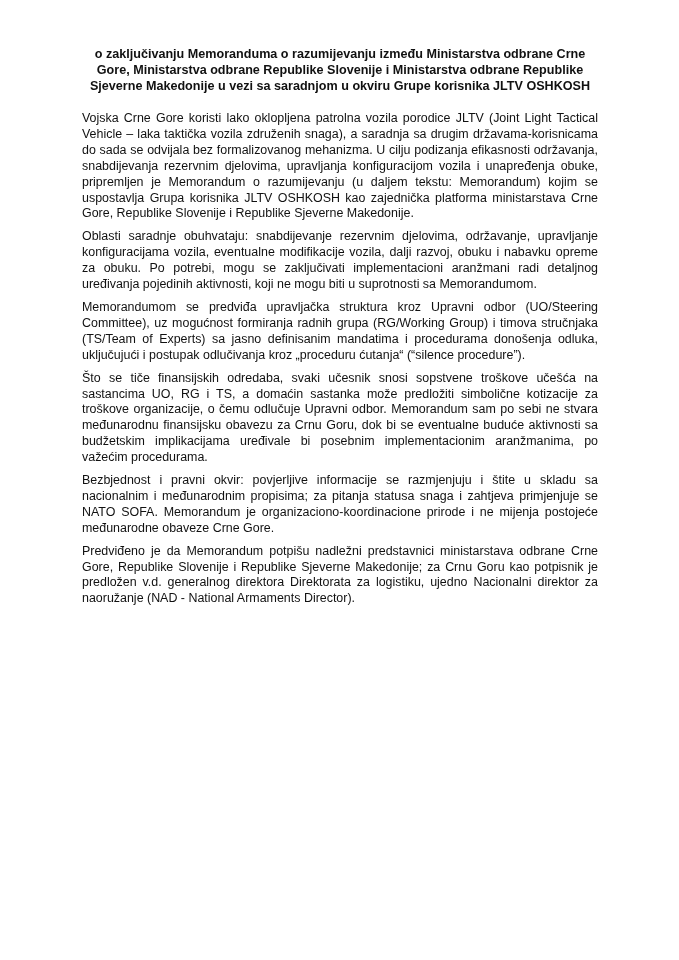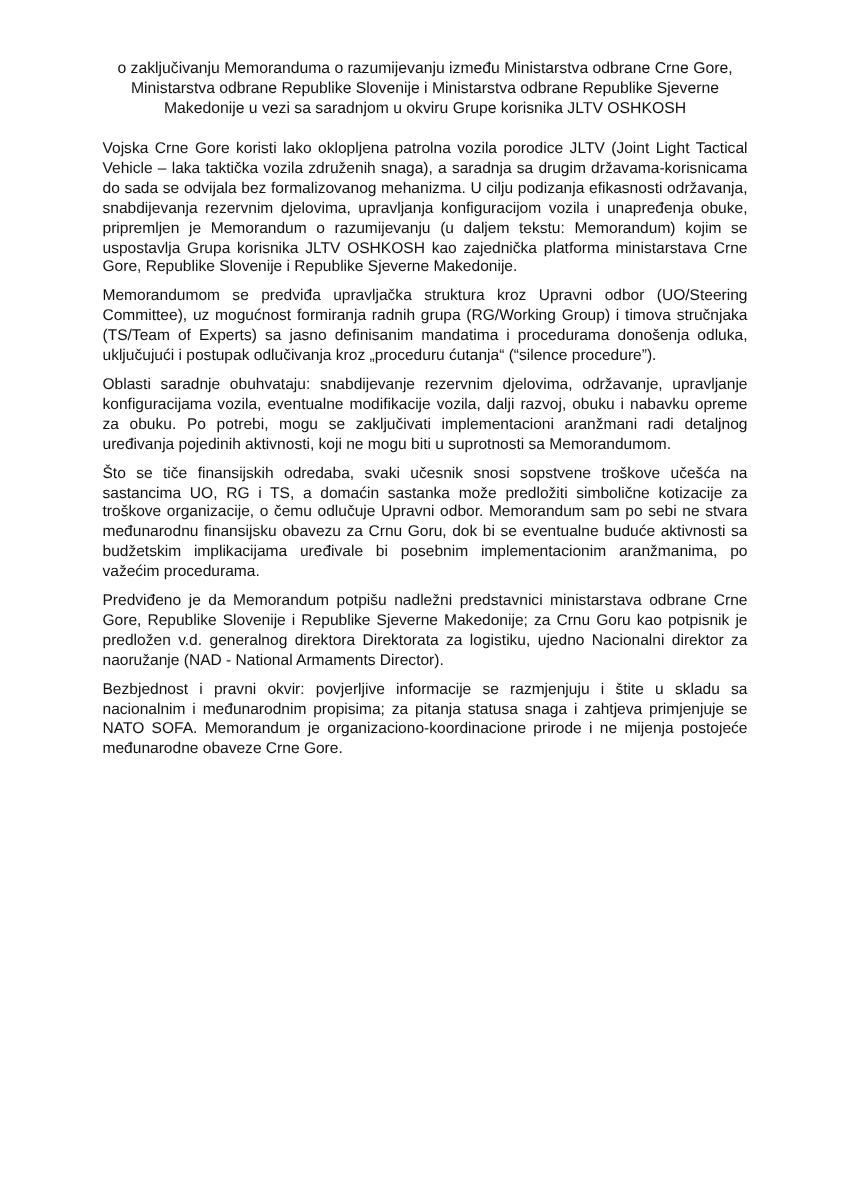--- a/index.html
+++ b/index.html
@@ -1,29 +1,29 @@
 <!DOCTYPE html>
 <html><head>
 <meta charset="utf-8">
 <style>
   html, body { margin: 0; padding: 0; background: #ffffff; }
   body { width: 679px; height: 960px; position: relative; overflow: hidden;
          font-family: "Liberation Sans", sans-serif; color: #111111; }
   .page { position: absolute; left: 82px; top: 46px; width: 516px; }
   .title { text-align: center; font-weight: bold; font-size: 12.5px;
            letter-spacing: 4.2px; margin: 0 0 10px 0; line-height: 16px; padding-left: 4px; }
-  .subtitle { text-align: center; font-weight: normal; font-size: 12.6px;
+  .subtitle { text-align: center; font-weight: bold; font-size: 12.6px;
               line-height: 16px; margin: 0 0 17px 0; }
   .para { text-align: justify; font-size: 12.45px; line-height: 15.9px;
           margin: 4px 0 7px 0; }
 </style>
 </head>
 <body>
 
 <div class="page">
   <div class="subtitle">o zaključivanju Memoranduma o razumijevanju između Ministarstva odbrane Crne Gore, Ministarstva odbrane Republike Slovenije i Ministarstva odbrane Republike Sjeverne Makedonije u vezi sa saradnjom u okviru Grupe korisnika JLTV OSHKOSH</div>
   <p class="para">Vojska Crne Gore koristi lako oklopljena patrolna vozila porodice JLTV (Joint Light Tactical Vehicle – laka taktička vozila združenih snaga), a saradnja sa drugim državama-korisnicama do sada se odvijala bez formalizovanog mehanizma. U cilju podizanja efikasnosti održavanja, snabdijevanja rezervnim djelovima, upravljanja konfiguracijom vozila i unapređenja obuke, pripremljen je Memorandum o razumijevanju (u daljem tekstu: Memorandum) kojim se uspostavlja Grupa korisnika JLTV OSHKOSH kao zajednička platforma ministarstava Crne Gore, Republike Slovenije i Republike Sjeverne Makedonije.</p>
+  <p class="para">Oblasti saradnje obuhvataju: snabdijevanje rezervnim djelovima, održavanje, upravljanje konfiguracijama vozila, eventualne modifikacije vozila, dalji razvoj, obuku i nabavku opreme za obuku. Po potrebi, mogu se zaključivati implementacioni aranžmani radi detaljnog uređivanja pojedinih aktivnosti, koji ne mogu biti u suprotnosti sa Memorandumom.</p>
   <p class="para">Memorandumom se predviđa upravljačka struktura kroz Upravni odbor (UO/Steering Committee), uz mogućnost formiranja radnih grupa (RG/Working Group) i timova stručnjaka (TS/Team of Experts) sa jasno definisanim mandatima i procedurama donošenja odluka, uključujući i postupak odlučivanja kroz „proceduru ćutanja“ (“silence procedure”).</p>
-  <p class="para">Oblasti saradnje obuhvataju: snabdijevanje rezervnim djelovima, održavanje, upravljanje konfiguracijama vozila, eventualne modifikacije vozila, dalji razvoj, obuku i nabavku opreme za obuku. Po potrebi, mogu se zaključivati implementacioni aranžmani radi detaljnog uređivanja pojedinih aktivnosti, koji ne mogu biti u suprotnosti sa Memorandumom.</p>
   <p class="para">Što se tiče finansijskih odredaba, svaki učesnik snosi sopstvene troškove učešća na sastancima UO, RG i TS, a domaćin sastanka može predložiti simbolične kotizacije za troškove organizacije, o čemu odlučuje Upravni odbor. Memorandum sam po sebi ne stvara međunarodnu finansijsku obavezu za Crnu Goru, dok bi se eventualne buduće aktivnosti sa budžetskim implikacijama uređivale bi posebnim implementacionim aranžmanima, po važećim procedurama.</p>
+  <p class="para">Bezbjednost i pravni okvir: povjerljive informacije se razmjenjuju i štite u skladu sa nacionalnim i međunarodnim propisima; za pitanja statusa snaga i zahtjeva primjenjuje se NATO SOFA. Memorandum je organizaciono-koordinacione prirode i ne mijenja postojeće međunarodne obaveze Crne Gore.</p>
   <p class="para">Predviđeno je da Memorandum potpišu nadležni predstavnici ministarstava odbrane Crne Gore, Republike Slovenije i Republike Sjeverne Makedonije; za Crnu Goru kao potpisnik je predložen v.d. generalnog direktora Direktorata za logistiku, ujedno Nacionalni direktor za naoružanje (NAD - National Armaments Director).</p>
-  <p class="para">Bezbjednost i pravni okvir: povjerljive informacije se razmjenjuju i štite u skladu sa nacionalnim i međunarodnim propisima; za pitanja statusa snaga i zahtjeva primjenjuje se NATO SOFA. Memorandum je organizaciono-koordinacione prirode i ne mijenja postojeće međunarodne obaveze Crne Gore.</p>
 </div>
 
 </body></html>

